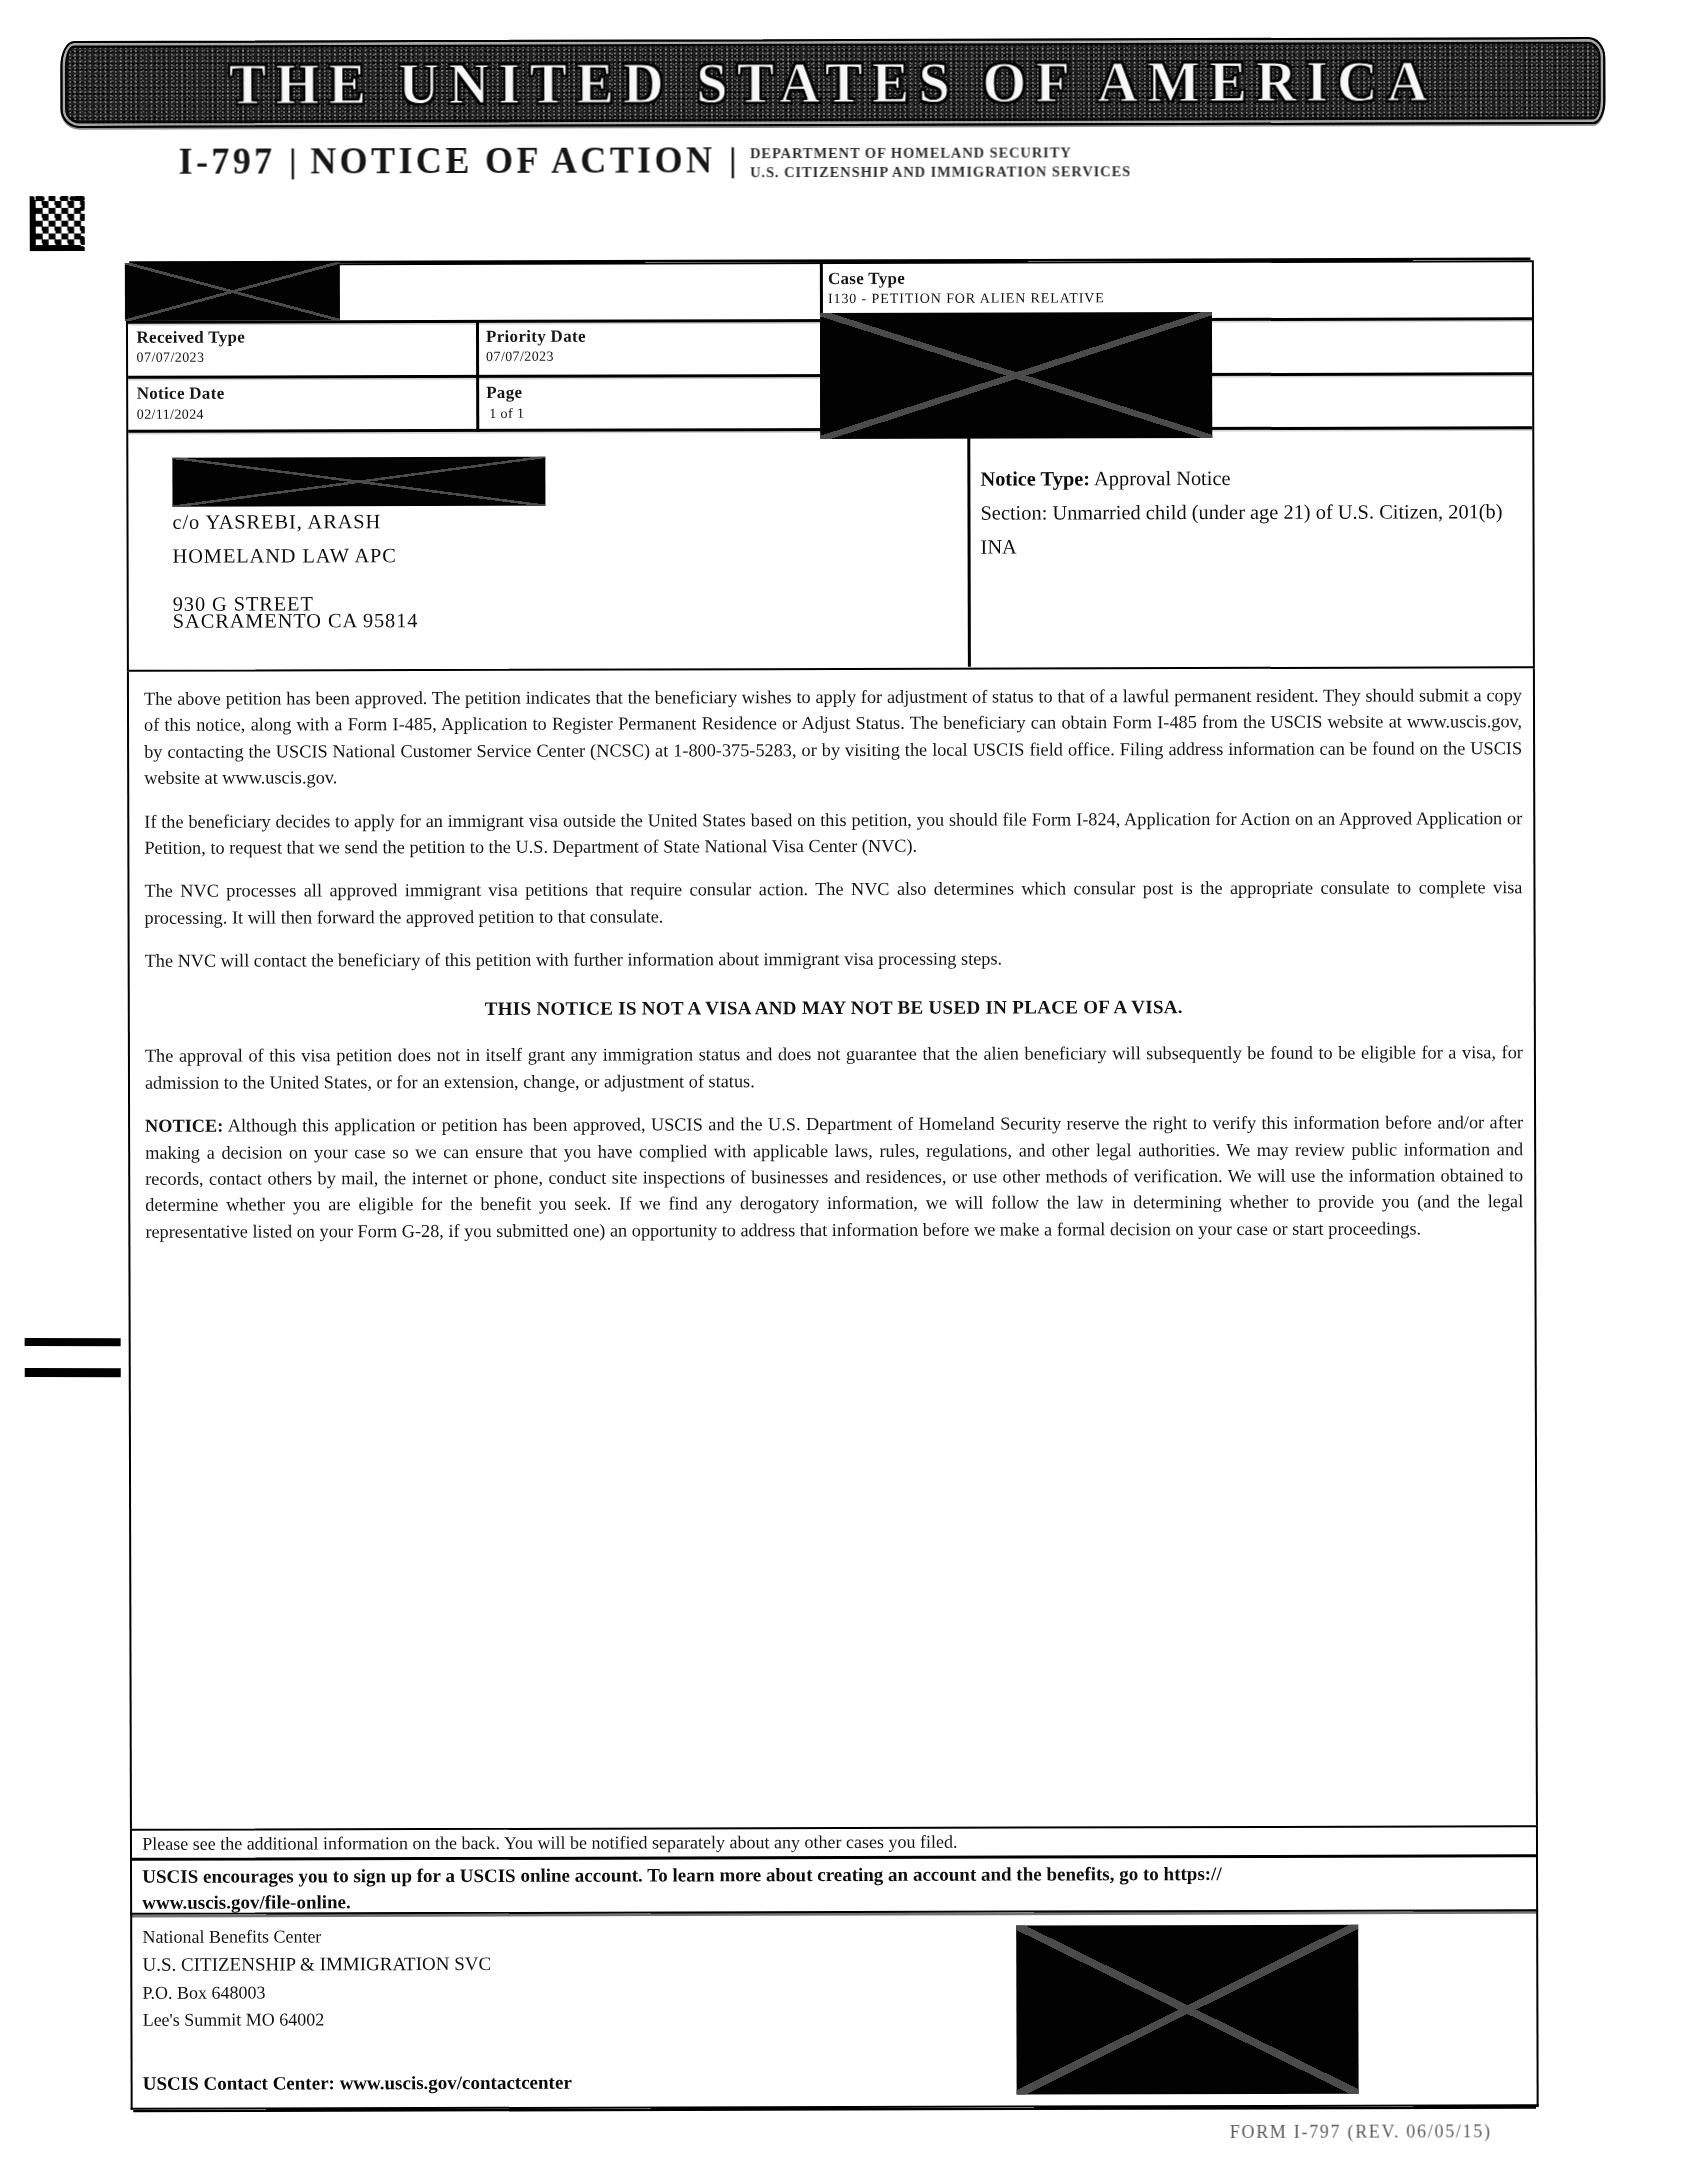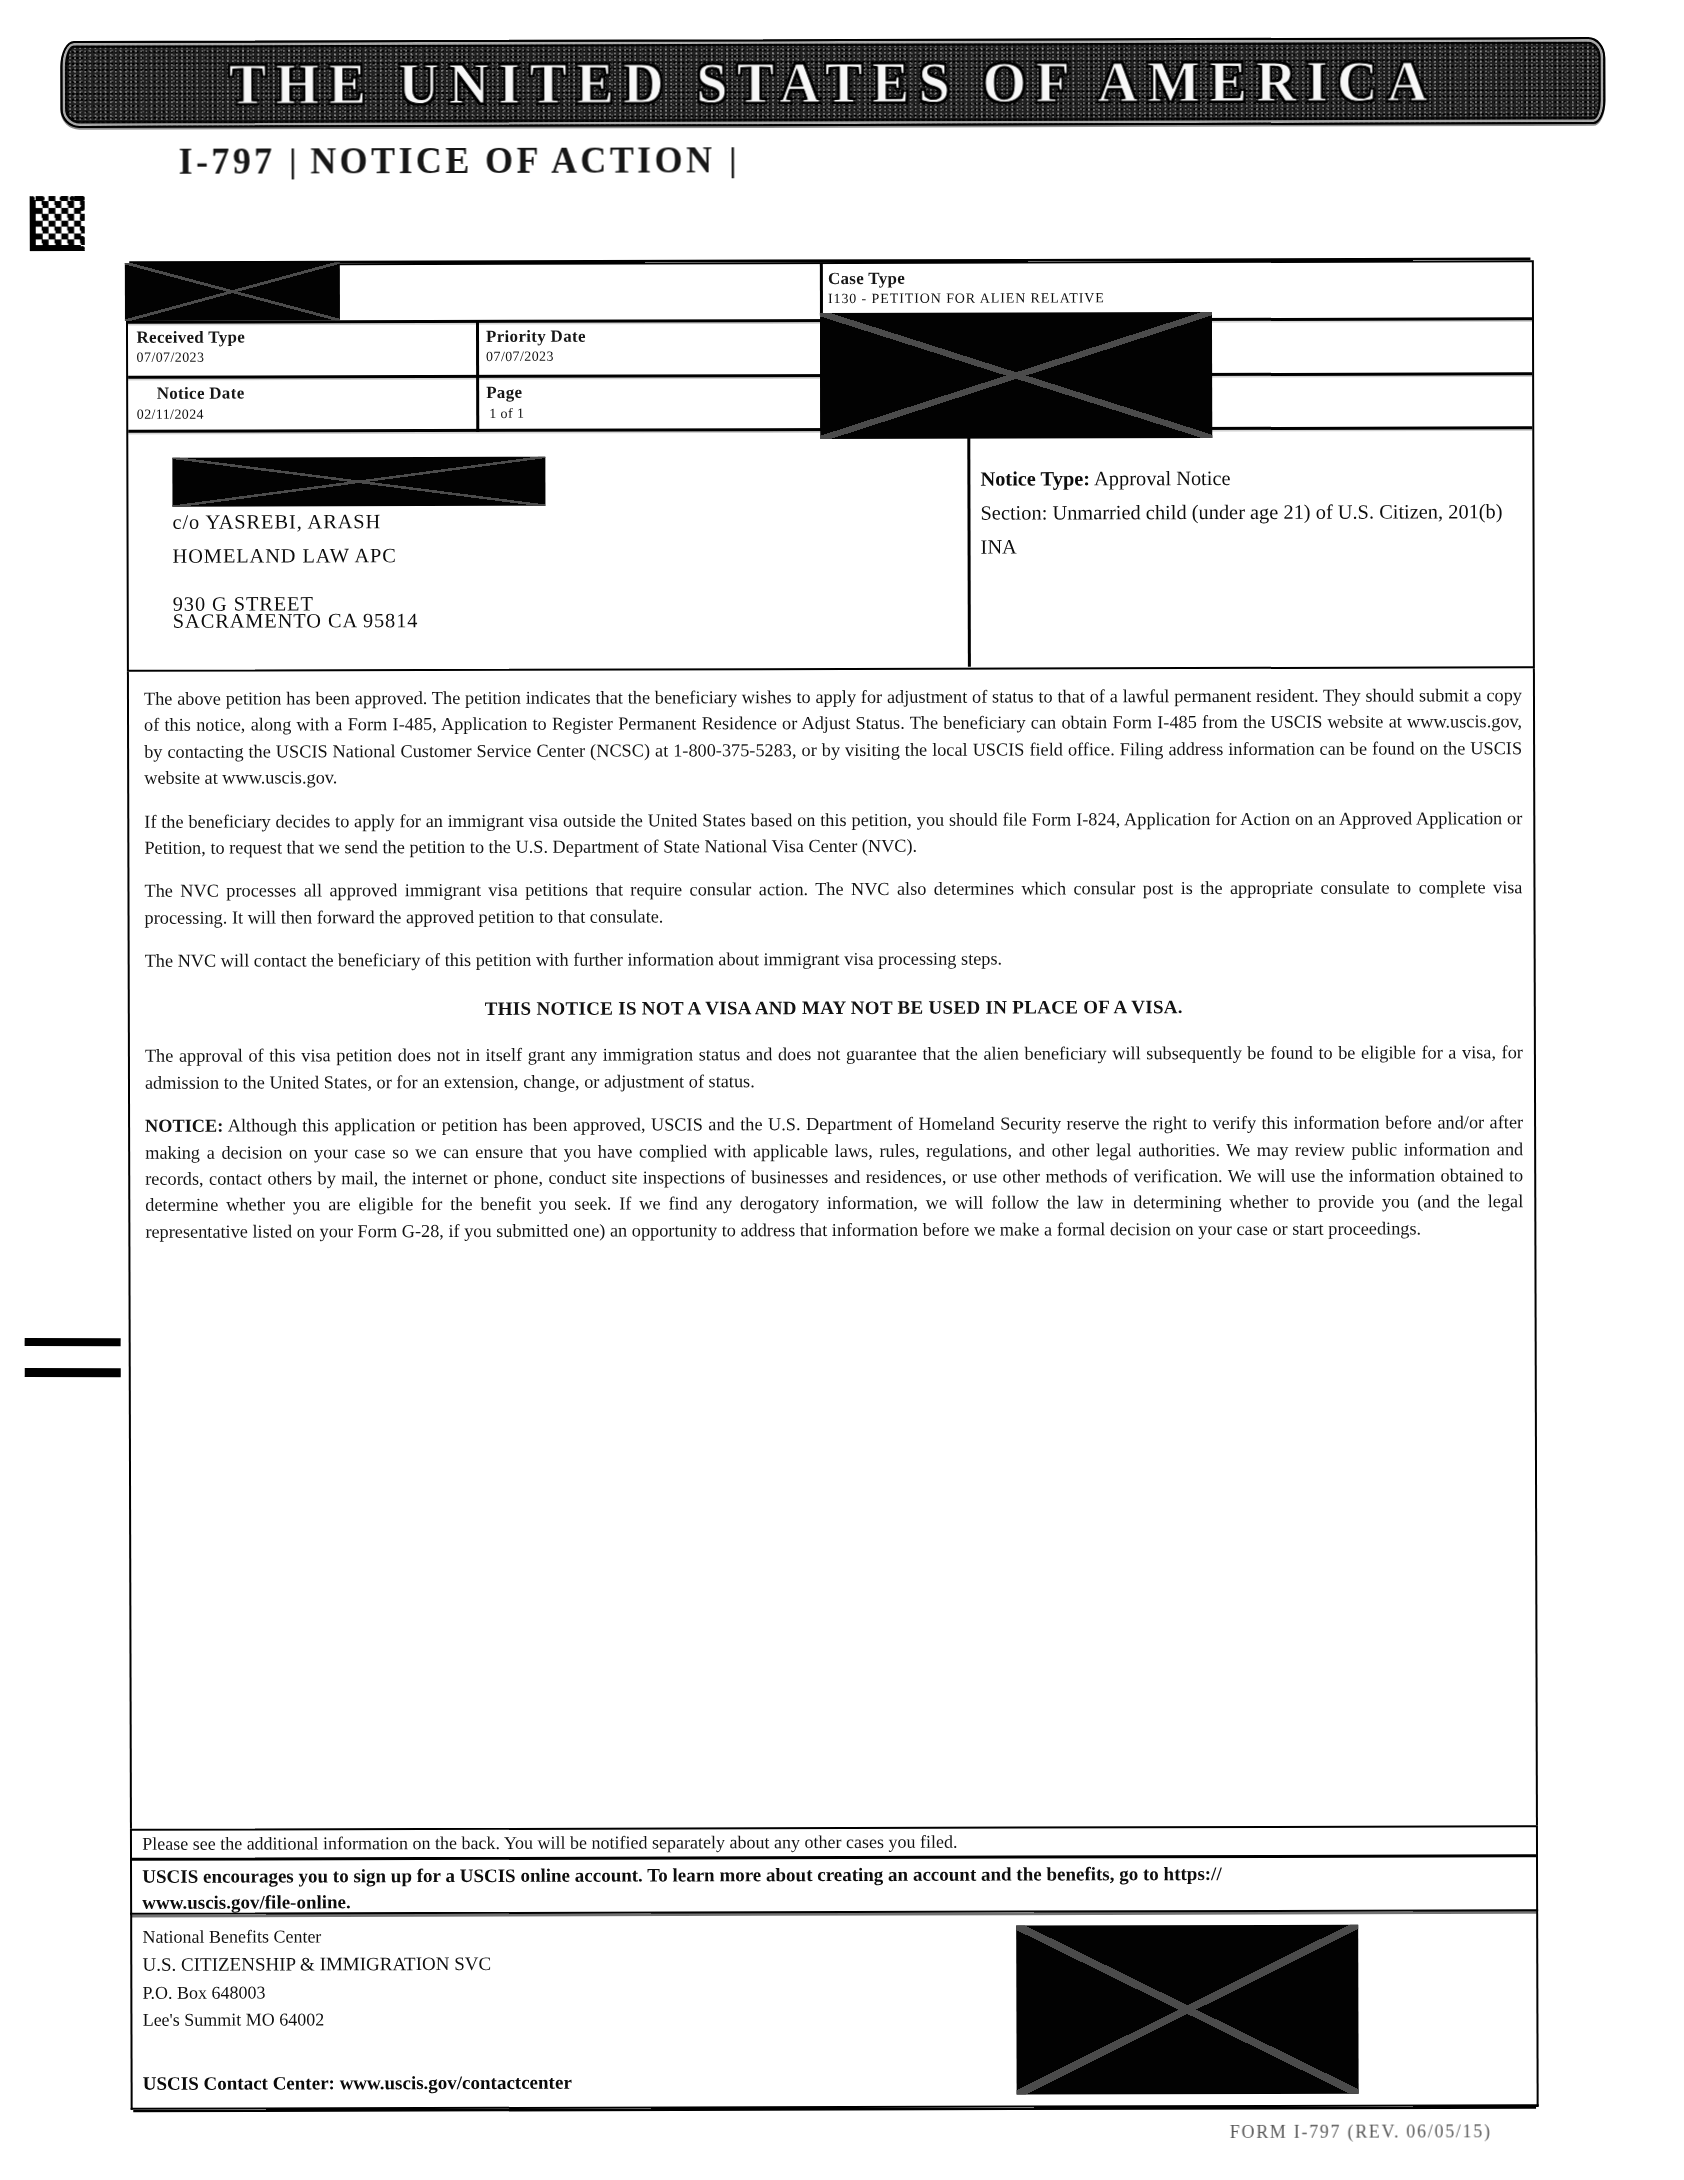--- a/index.html
+++ b/index.html
@@ -64,21 +64,21 @@
 
   .cell-label { position:absolute; font-size:17px; font-weight:bold; letter-spacing:0.3px; color:#191919; }
   .cell-value { position:absolute; font-size:14px; letter-spacing:0.4px; color:#111; }
 
   .lbl-casetype { left:700px; top:5.1px; }
   .val-casetype { left:700px; top:27px; letter-spacing:0.9px; }
   .lbl-received { left:8.5px;  top:62px; }
   .val-received { left:8.5px;  top:84px; }
   .lbl-priority { left:358px; top:62px; }
   .val-priority { left:358px; top:84px; }
-  .lbl-noticedate { left:8.5px;  top:118px;margin-left:20px; }
+  .lbl-noticedate { left:8.5px;  top:118px; }
   .val-noticedate { left:8.5px;  top:141px; }
   .lbl-page { left:358px; top:118px; }
   .val-page { left:361px; top:141px; }
 
   
   .redact {
     position:absolute;
     background:
       linear-gradient(to bottom right, transparent 48.7%, #4d4d4d 48.7%, #4d4d4d 51.3%, transparent 51.3%),
       linear-gradient(to top right,  transparent 48.7%, #4d4d4d 48.7%, #4d4d4d 51.3%, transparent 51.3%),
@@ -143,20 +143,24 @@
 
     <div class="banner">
       <span class="banner-text">THE UNITED STATES OF AMERICA</span>
     </div>
 
     <div class="header-line">
       <span class="hdr-big">I-797</span>
       <span class="hdr-pipe">|</span>
       <span class="hdr-big">NOTICE OF ACTION</span>
       <span class="hdr-pipe">|</span>
+      <span class="hdr-dept">
+        <span>DEPARTMENT OF HOMELAND SECURITY</span><br>
+        <span>U.S. CITIZENSHIP AND IMMIGRATION SERVICES</span>
+      </span>
     </div>
 
     <div class="datamatrix"></div>
 
     <div class="tbl">
       <div class="hline hl1"></div>
       <div class="hline hl2"></div>
       <div class="hline hl3"></div>
       <div class="vline vl-col3"></div>
       <div class="vline vl-col2"></div>

